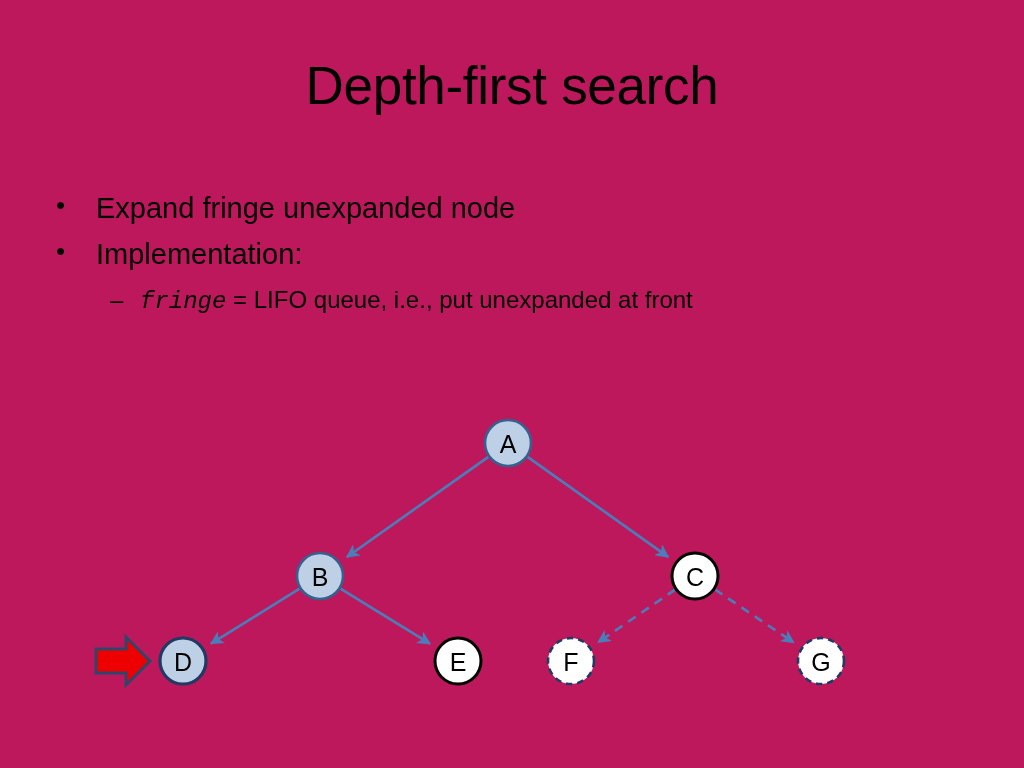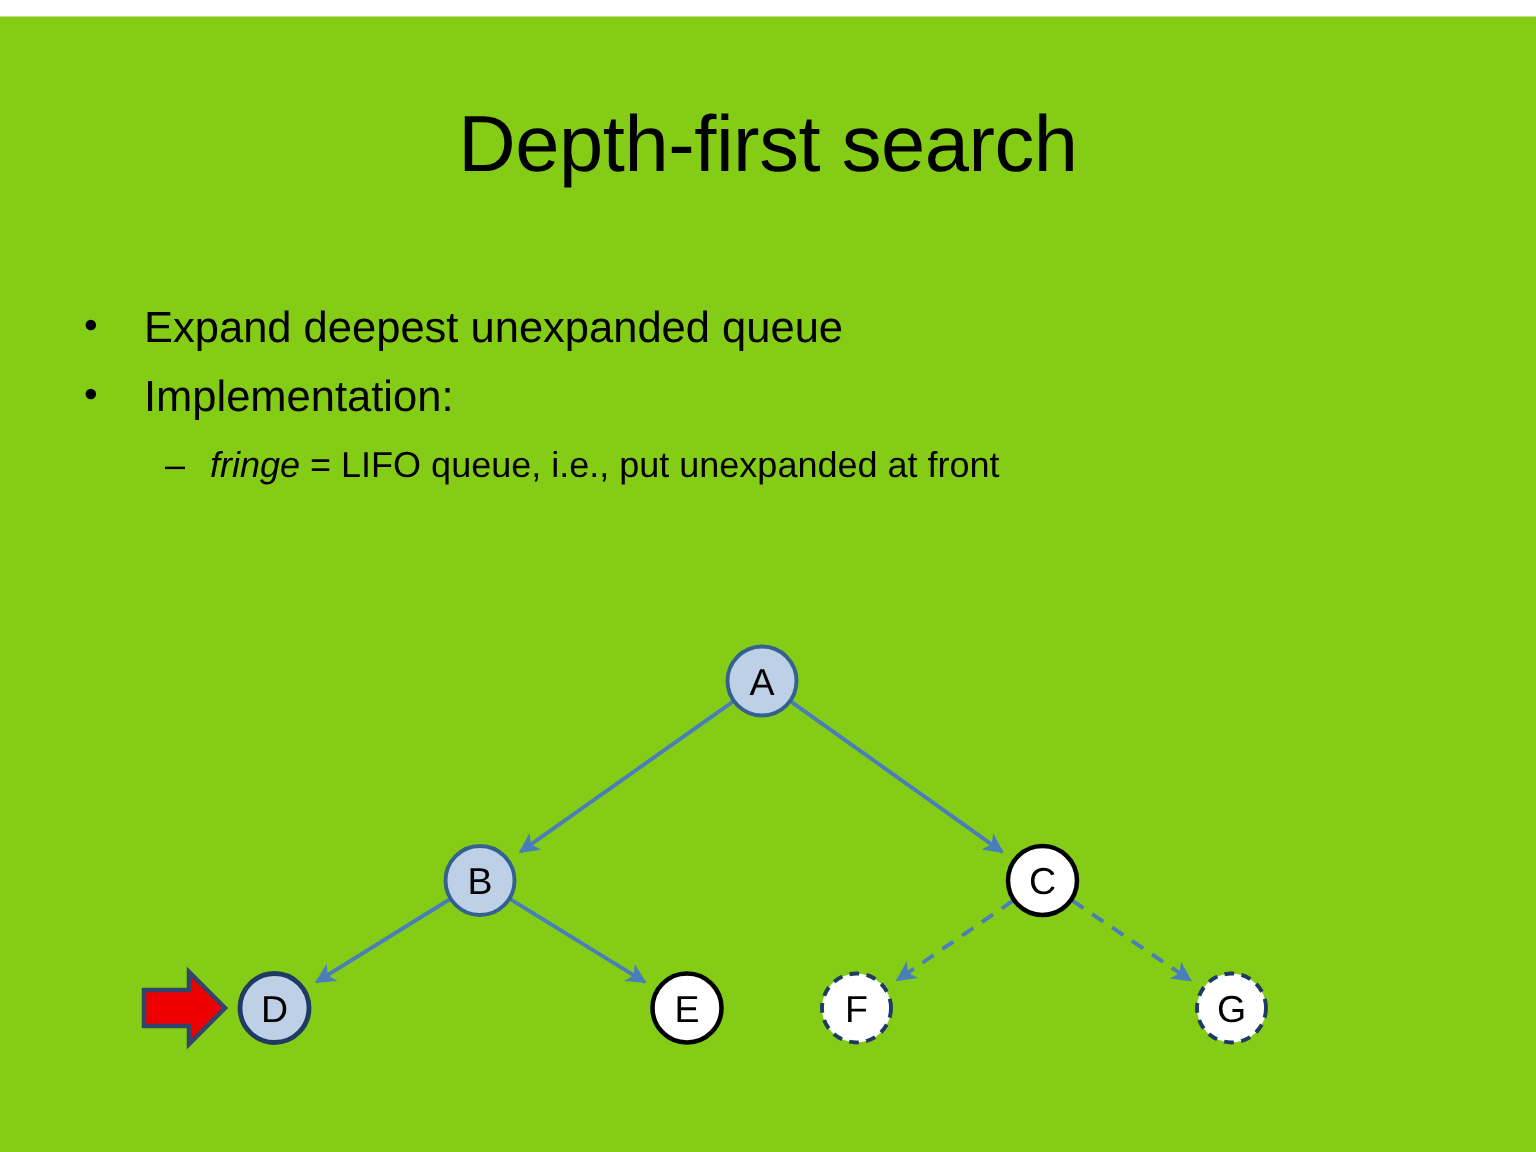--- a/index.html
+++ b/index.html
@@ -13,22 +13,21 @@
     height: 768px;
     position: relative;
     overflow: hidden;
     font-family: "Liberation Sans", sans-serif;
     color: #000000;
   }
 
   #slide {
     position: absolute;
     inset: 0;
-    background: #84cc16;
-    margin-top: 11px;
+    background: #be185d;
   }
 
   
   #slide-title {
     position: absolute;
     top: 56px;
     left: 0;
     width: 1024px;
     text-align: center;
     font-size: 53px;
@@ -75,21 +74,21 @@
     color: #000000;
     margin-left: 54px;
     margin-top: 6px;
   }
   .sub-row .marker {
     width: 30px;
     flex: 0 0 30px;
     font-size: 24px;
   }
   .sub-row .btext { white-space: nowrap; }
-  .ital { font-style: italic; }
+  .ital { font-style: italic; font-family: Liberation Mono, monospace; }
 
   
   #tree-area {
     position: absolute;
     left: 0;
     top: 380px;
     width: 1024px;
     height: 340px;
   }
   #tree-svg {
@@ -113,21 +112,21 @@
 <body>
 
 <div id="slide">
 
   <div id="slide-title">Depth-first search</div>
 
   <div id="bullet-list">
 
     <div class="bullet-row">
       <span class="marker">•</span>
-      <span class="btext">Expand deepest unexpanded queue</span>
+      <span class="btext">Expand fringe unexpanded node</span>
     </div>
 
     <div class="bullet-row">
       <span class="marker">•</span>
       <span class="btext">Implementation:</span>
     </div>
 
     <div class="sub-row">
       <span class="marker">–</span>
       <span class="btext"><span class="ital">fringe</span><span> = LIFO queue, i.e., put unexpanded at front</span></span>

